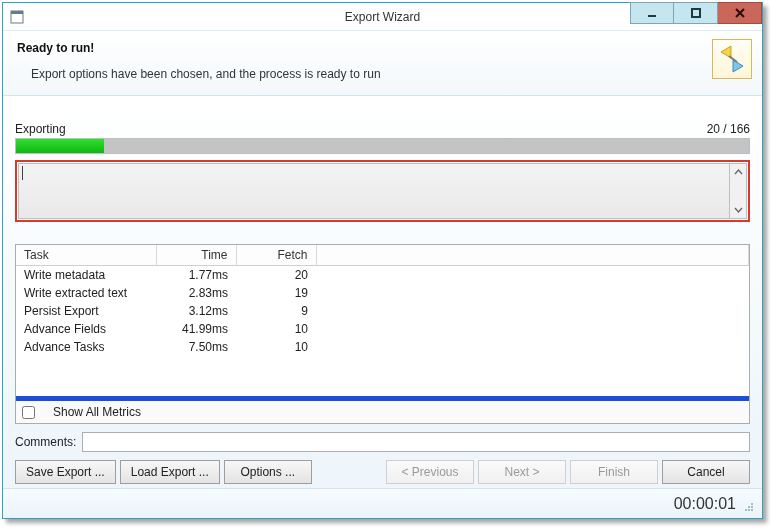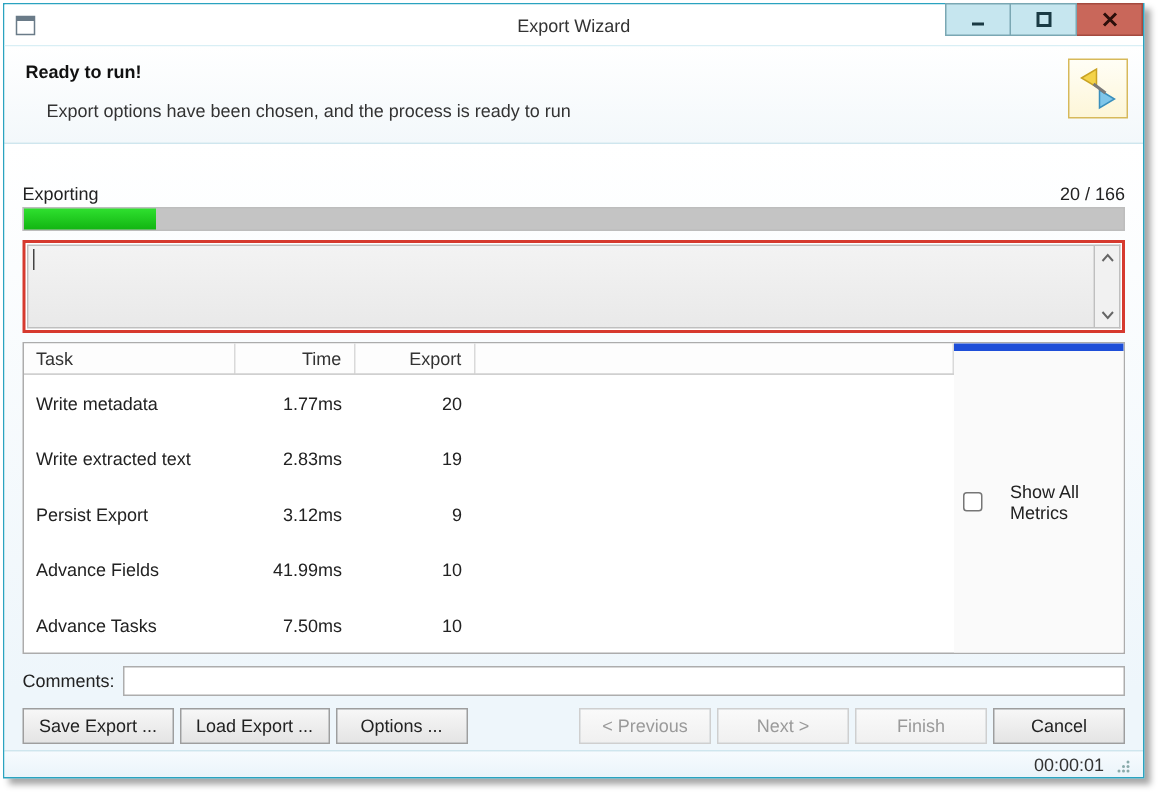--- a/index.html
+++ b/index.html
@@ -147,25 +147,25 @@
     background: #f1f1f1;
     display: flex; flex-direction: column; justify-content: space-between;
   }
   .scroll-btn {
     height: 17px;
     display: flex; align-items: center; justify-content: center;
     color: #555;
   }
 
   .table-wrap {
-    margin-top: 6px;
+    margin-top: 22px;
     border: 1px solid #acacac;
     background: #ffffff;
     flex: 1 1 auto;
-    display: flex; flex-direction: row;
+    display: flex; flex-direction: column;
     min-height: 0;
   }
   table.metrics {
     width: 100%;
     border-collapse: collapse;
     font-size: 12px;
     color: #222;
   }
   table.metrics th {
     text-align: left;
@@ -227,26 +227,26 @@
     cursor: default;
   }
   .btn.disabled {
     color: #9a9a9a;
     border-color: #cfcfcf;
     background: linear-gradient(#fafafa,#f0f0f0);
   }
   .spacer { flex: 1; }
 
   .statusbar {
-    height: 18px;
+    height: 30px;
     border-top: 1px solid #cfe6ee;
     background: linear-gradient(#f7fbfe,#eaf4fa);
     display: flex; align-items: center; justify-content: flex-end;
     padding: 0 8px;
-    color: #333; font-size: 12px;
+    color: #333; font-size: 16px;
     gap: 6px;
   }
   .grip {
     width: 12px; height: 12px;
     color: #9ab;
   }
 </style>
 </head>
 <body>
 
@@ -327,21 +327,21 @@
         <colgroup>
           <col class="col-task">
             <col class="col-time">
             <col class="col-items">
             <col>
         </colgroup>
         <thead>
           <tr>
             <th>Task</th>
             <th class="num">Time</th>
-            <th class="num">Export</th>
+            <th class="num">Fetch</th>
             <th></th>
           </tr>
         </thead>
         <tbody id="metrics-body">
             <tr>
               <td>Write metadata</td>
               <td class="num">1.77ms</td>
               <td class="num">20</td>
               <td></td>
             </tr>

